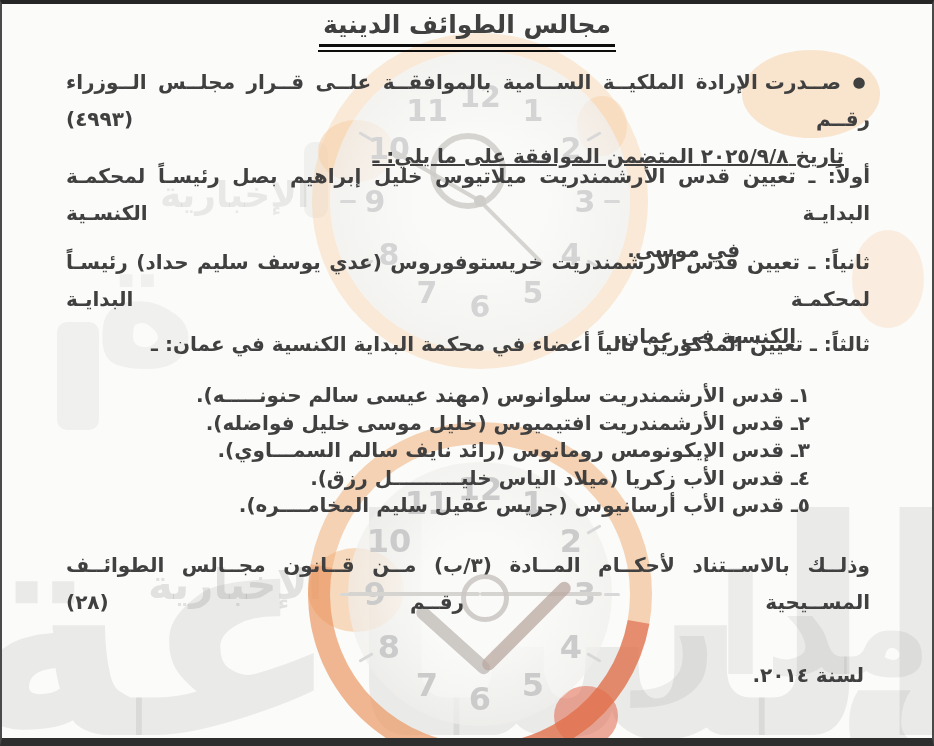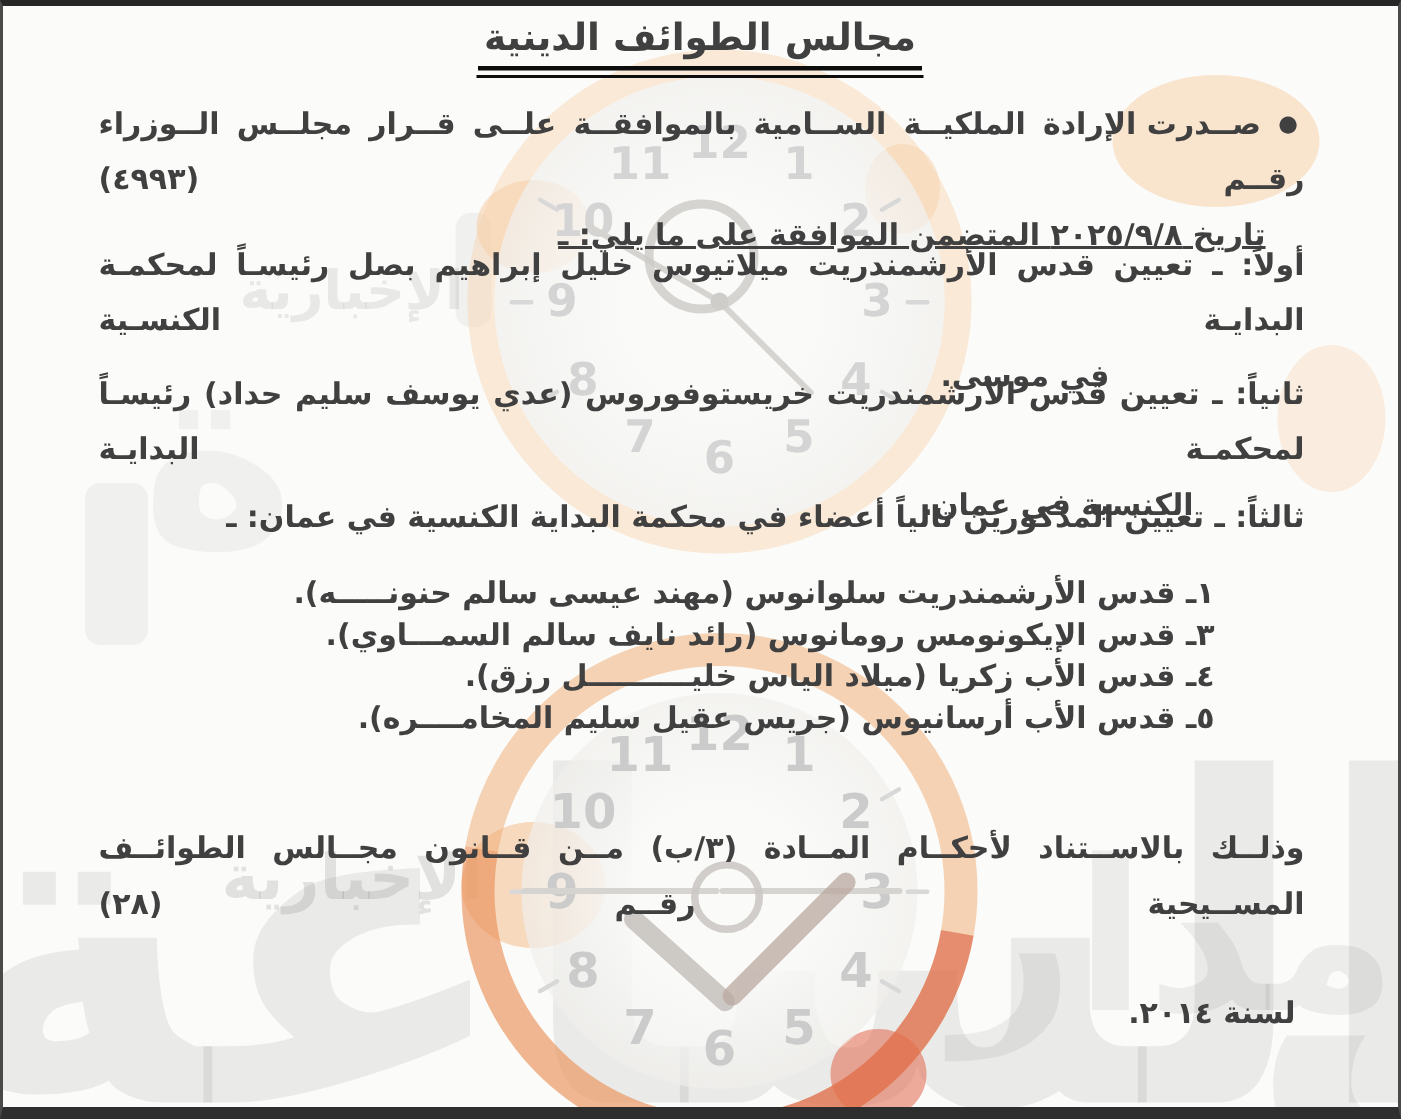--- a/index.html
+++ b/index.html
@@ -202,20 +202,21 @@
       <div class="line jl l1">ثانياً: ـ تعيين قدس الأرشمندريت خريستوفوروس (عدي يوسف سليم حداد) رئيسـاً لمحكمـة البدايـة</div>
       <div class="line rl l2">الكنسية في عمان.</div>
     </div>
 
     <div class="blk p4">
       <div class="line rl l1">ثالثاً: ـ تعيين المذكورين تالياً أعضاء في محكمة البداية الكنسية في عمان: ـ</div>
     </div>
 
     <div class="blk list">
       <div class="line rl">١ـ قدس الأرشمندريت سلوانوس (مهند عيسى سالم حنونـــــه).</div>
+      <div class="line rl">٢ـ قدس الأرشمندريت افتيميوس (خليل موسى خليل فواضله).</div>
       <div class="line rl">٣ـ قدس الإيكونومس رومانوس (رائد نايف سالم السمـــاوي).</div>
       <div class="line rl">٤ـ قدس الأب زكريا (ميلاد الياس خليــــــــــل رزق).</div>
       <div class="line rl">٥ـ قدس الأب أرسانيوس (جريس عقيل سليم المخامــــره).</div>
     </div>
 
     <div class="blk p5">
       <div class="line jl l1">وذلــك بالاســتناد لأحكــام المــادة (٣/ب) مــن قــانون مجــالس الطوائــف المســيحية رقــم (٢٨)</div>
       <div class="line rl l2">لسنة ٢٠١٤.</div>
     </div>
 

